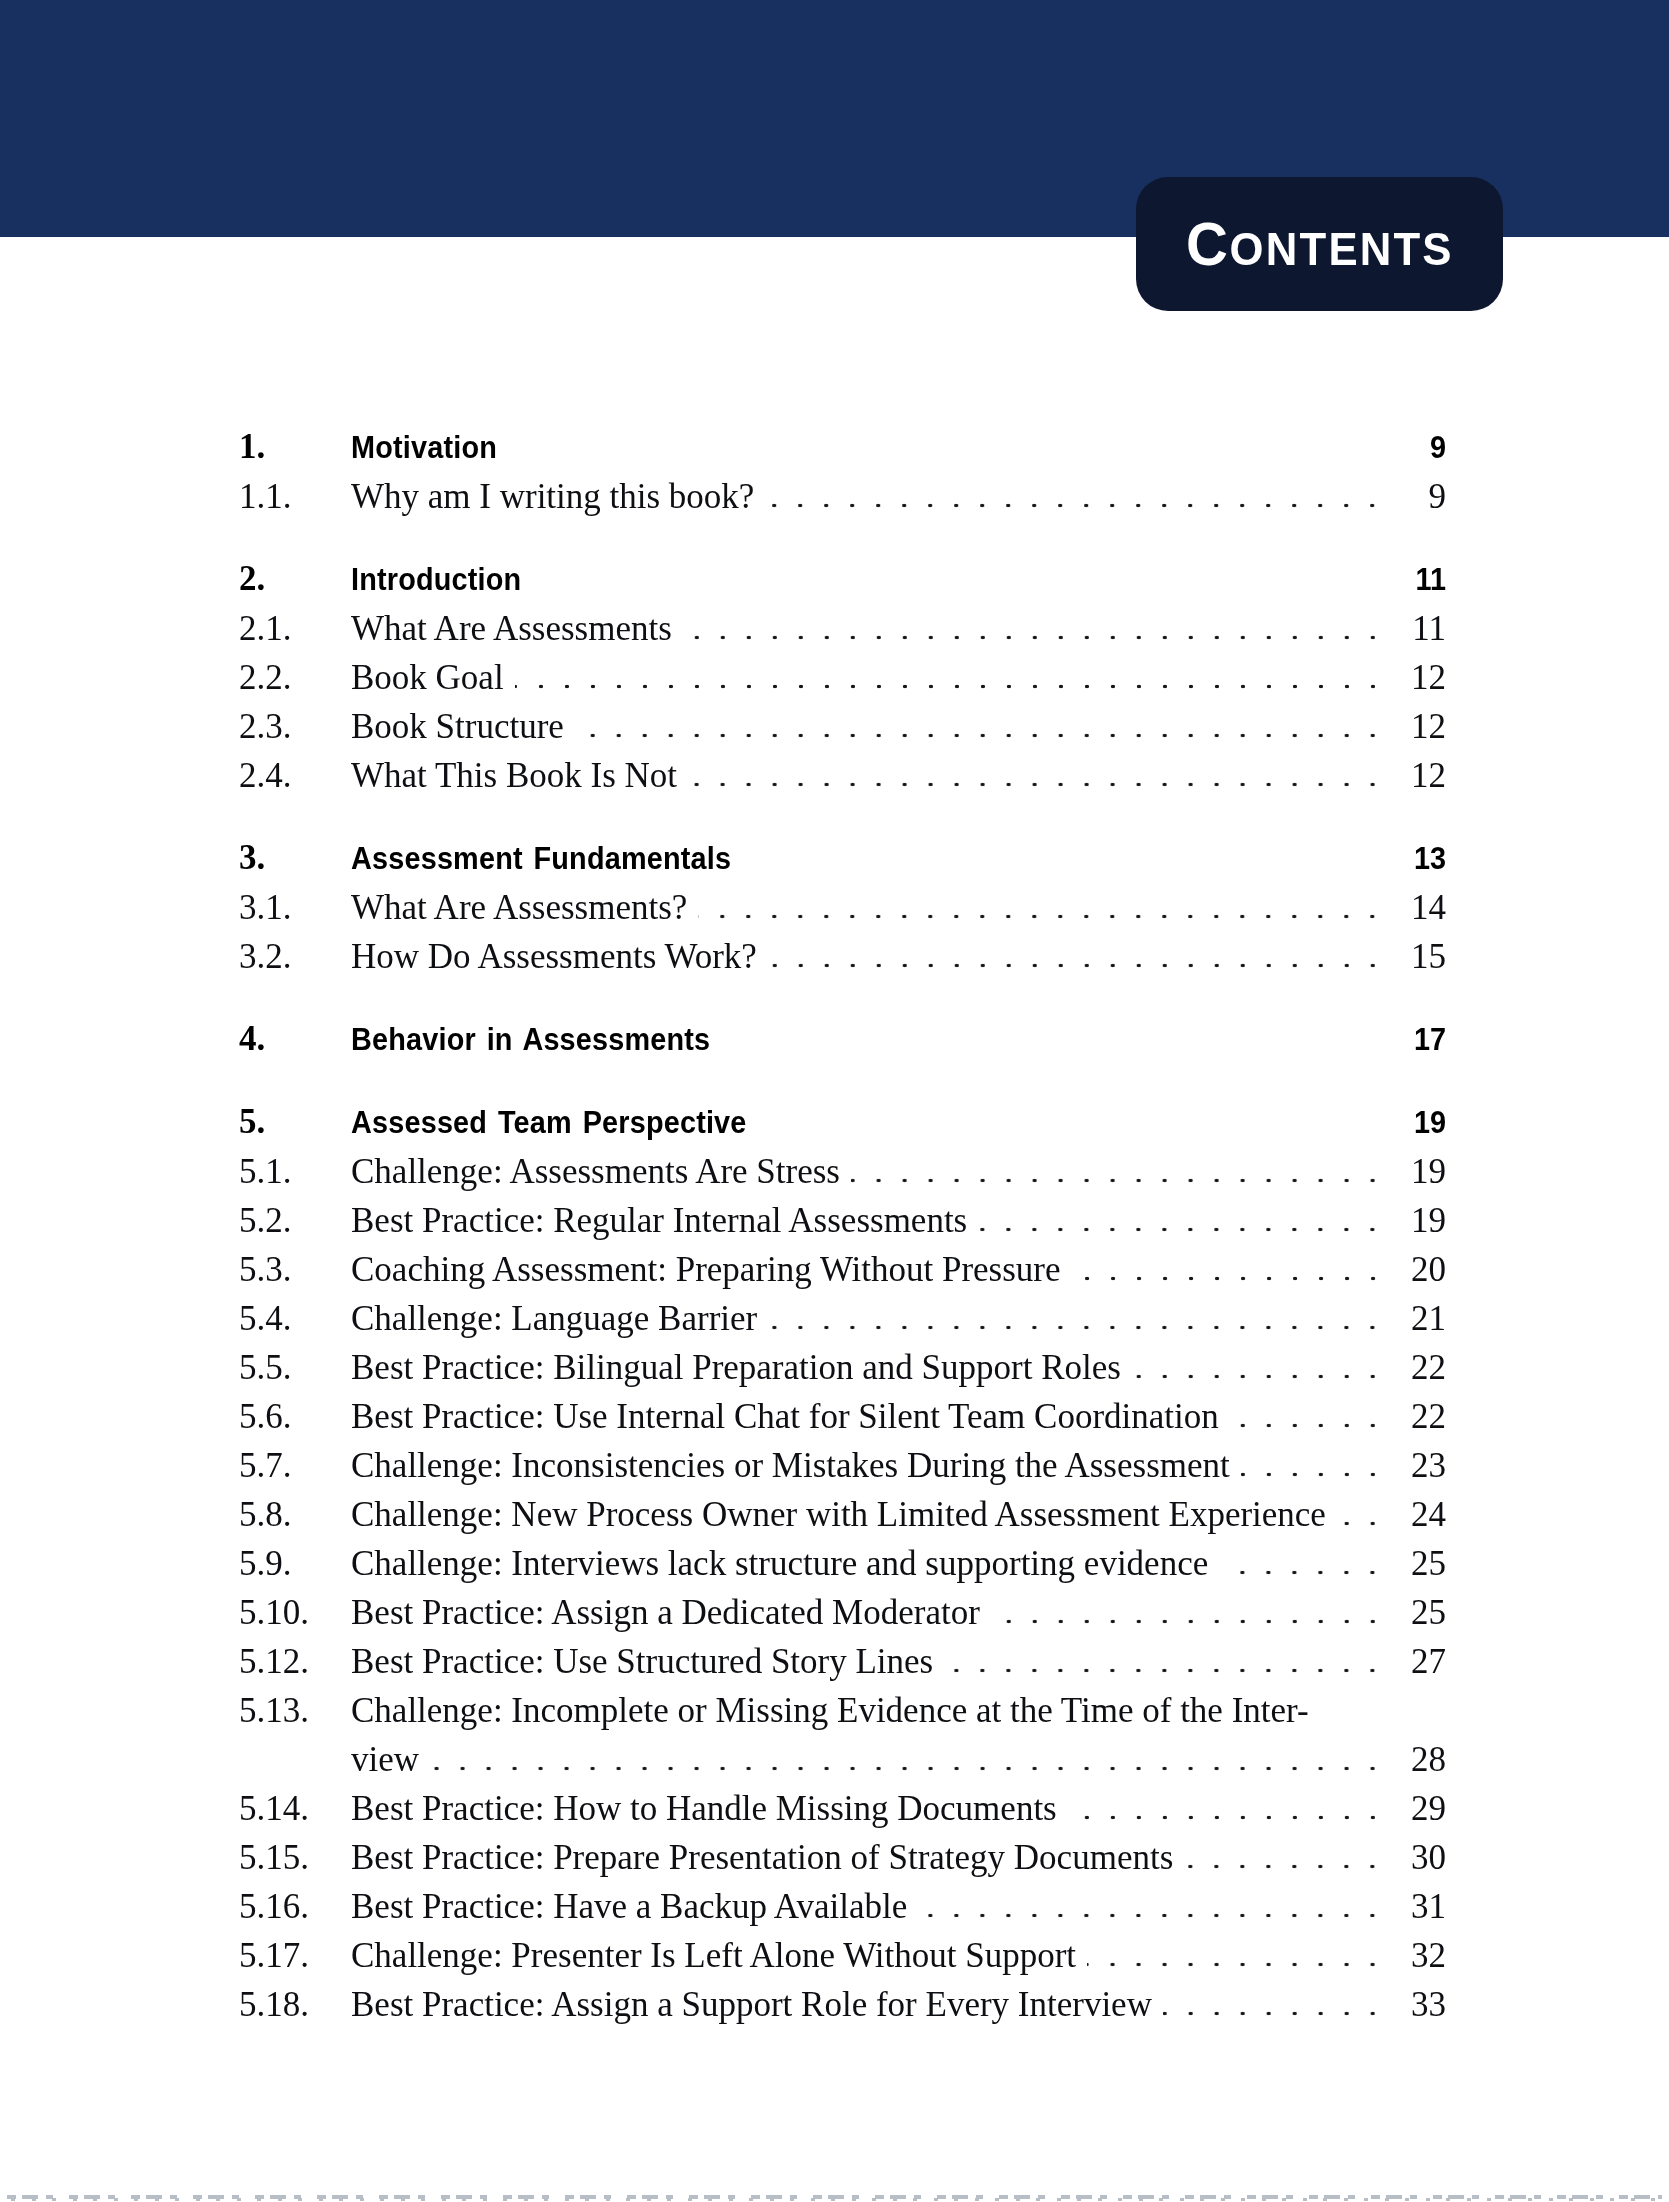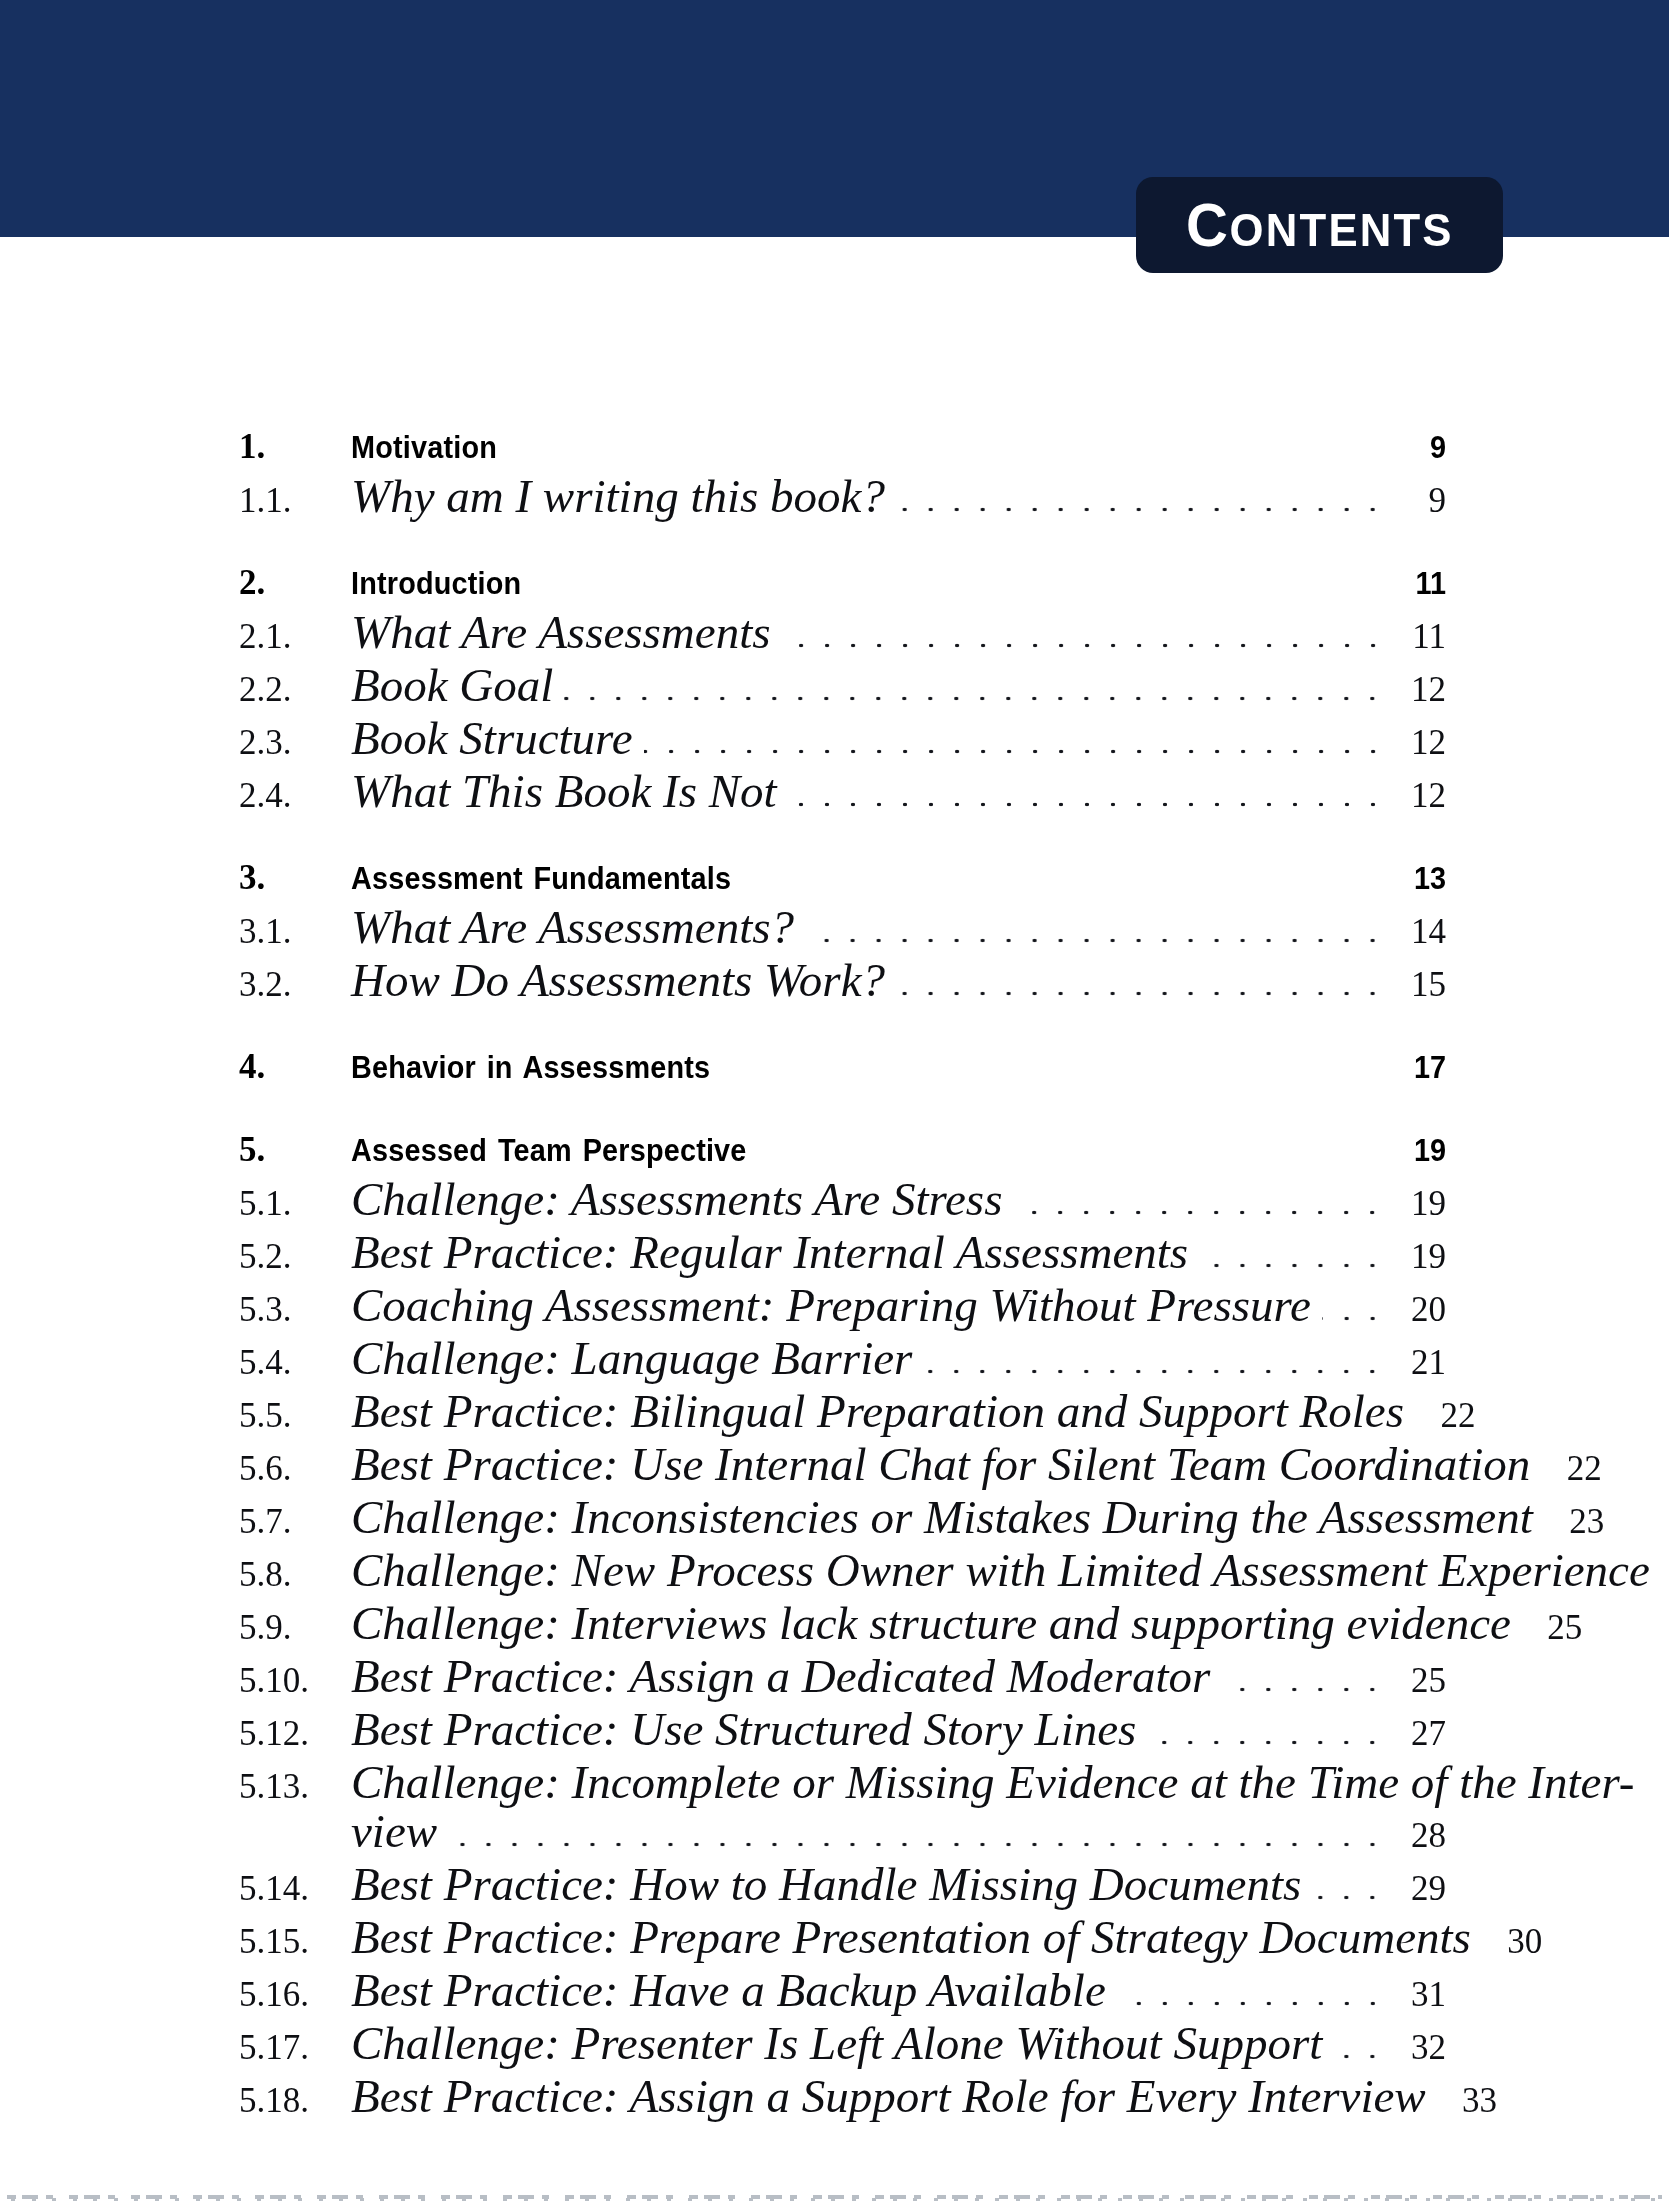--- a/index.html
+++ b/index.html
@@ -17,23 +17,23 @@
     width:1669px;height:2202px;
     background:var(--paper,#fff);
     overflow:hidden;
     font-family:"Liberation Serif",serif;
   }
   .band{
     position:absolute;left:0;top:0;width:100%;height:237px;
     background:var(--band,#173060);
   }
   .contents-box{
-    position:absolute;left:1136px;top:177px;width:367px;height:96px;
+    position:absolute;left:1136px;top:177px;width:367px;height:134px;
     background:var(--box,#0d1830);
-    border-radius:17px;
+    border-radius:32px;
     display:flex;align-items:center;justify-content:center;
   }
   .contents-inner{
     color:#ffffff;
     font-family:"Liberation Sans",sans-serif;
     font-weight:700;
     white-space:nowrap;
     transform:scaleX(.95);
   }
   .c-first{font-size:61px;letter-spacing:1.8px;}
@@ -60,21 +60,21 @@
     transform:scaleX(.93);transform-origin:0 50%;
   }
   .spage{
     flex:0 0 auto;min-width:42px;text-align:right;
     font-family:"Liberation Sans",sans-serif;
     font-weight:700;font-size:31px;
     color:var(--ink-bold,#000);
     transform:scaleX(.93);transform-origin:100% 50%;
   }
   .etitle{
-    font-size:47px;color:var(--ink,#0e0f13);font-style:italic;
+    font-size:35px;color:var(--ink,#0e0f13);
   }
   .epage{
     flex:0 0 auto;min-width:42px;text-align:right;
     font-size:35px;color:var(--ink,#0e0f13);
   }
   .fill{flex:1 1 0;min-width:0;}
   .dots{
     flex:1 1 0;min-width:0;align-self:baseline;
     height:5.5px;margin:0 18.4px 0 11px;
     background-image:radial-gradient(circle, #14161c 1.7px, rgba(0,0,0,0) 2.3px);

